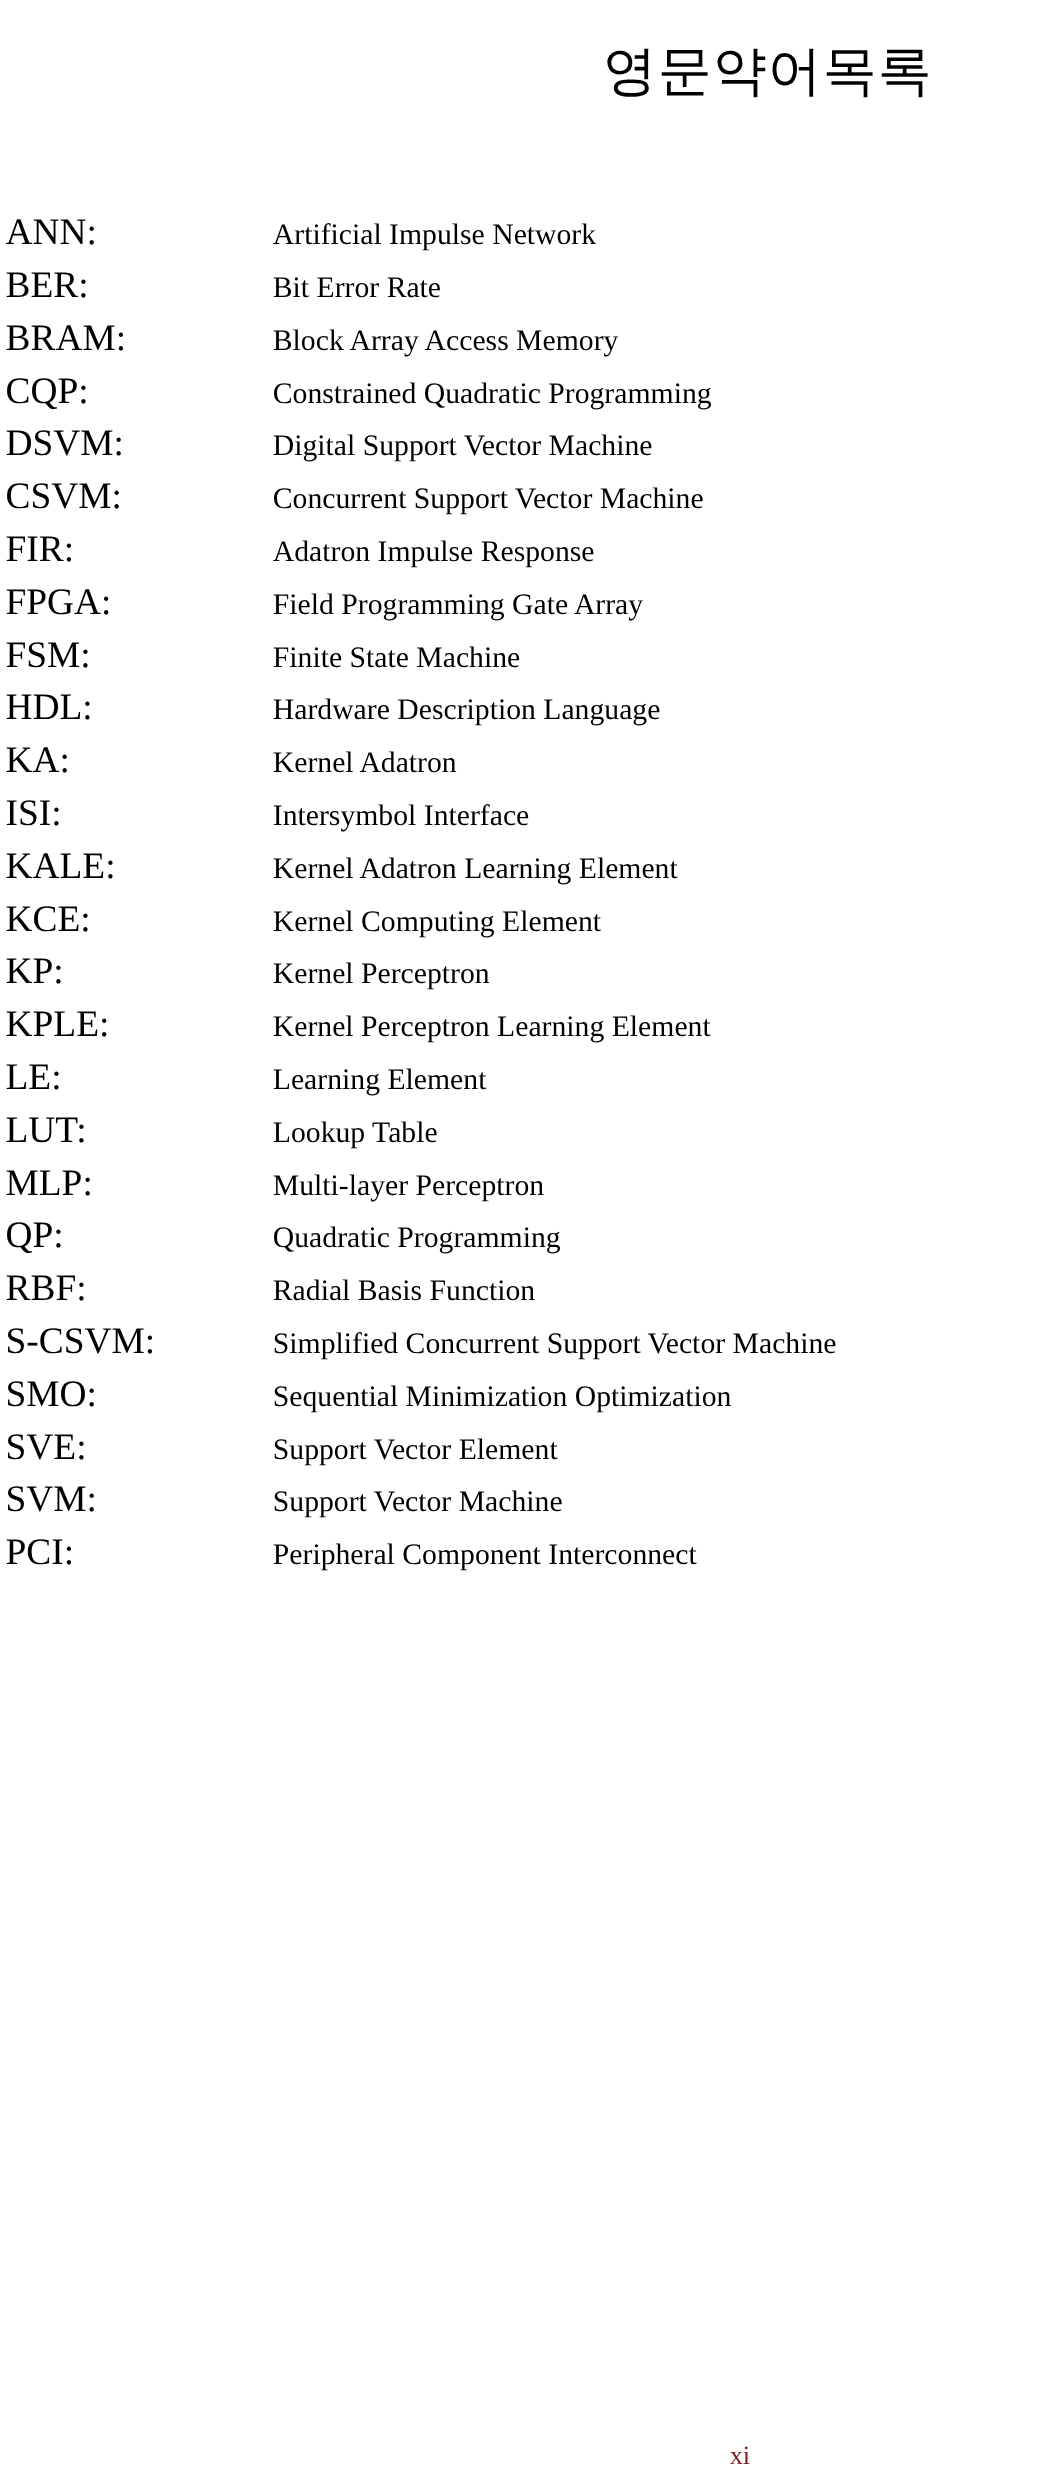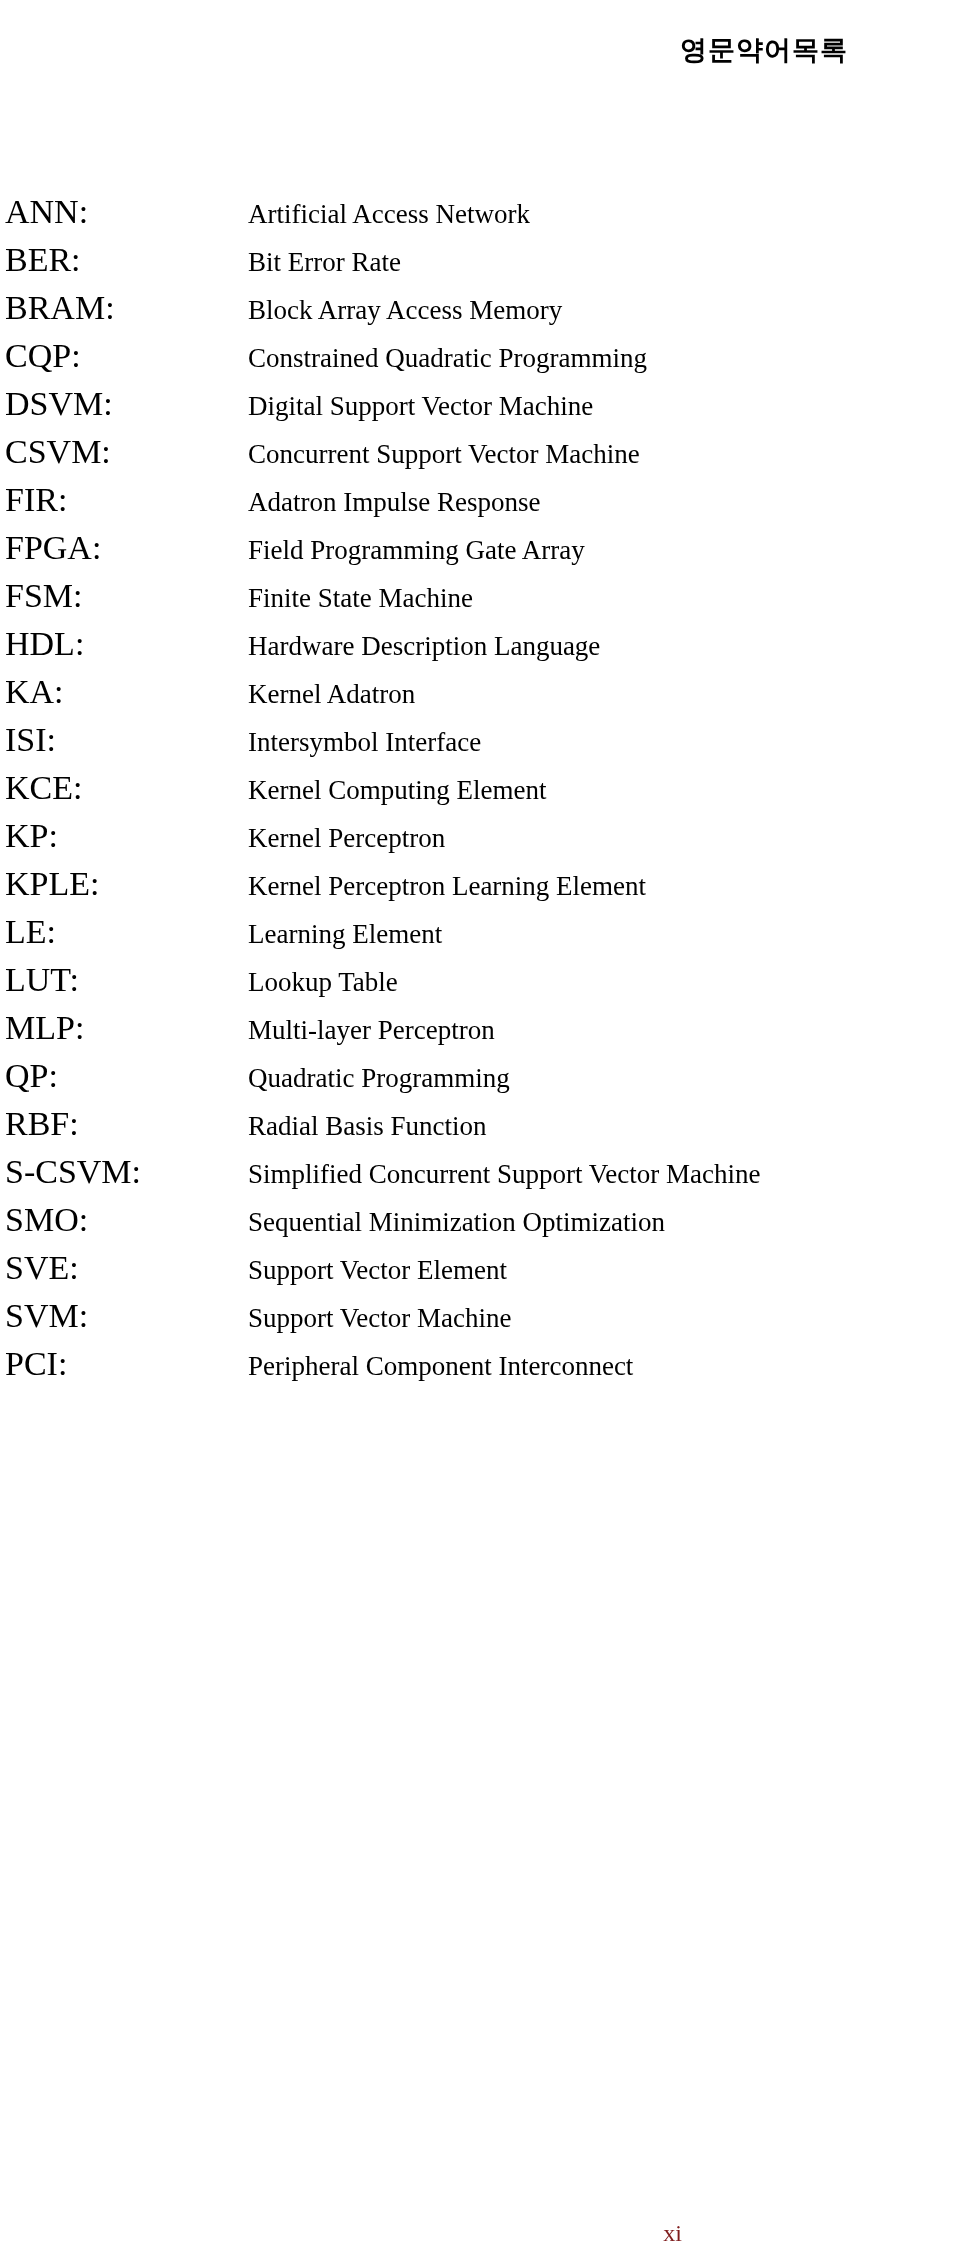--- a/index.html
+++ b/index.html
@@ -20,22 +20,22 @@
   }
 
   
   .page-title {
     position: absolute;
     left: 0;
     right: 112px;
     top: 6px;
     text-align: right;
     font-family: "DejaVu Sans", "Liberation Sans", sans-serif;
-    font-weight: 700;
-    font-size: 27px;
+    font-weight: 400;
+    font-size: 49px;
     line-height: 52px;
     letter-spacing: 1px;
     color: #000000;
     white-space: nowrap;
   }
 
   
   .abbrev-list {
     position: absolute;
     left: 0;
@@ -83,21 +83,21 @@
 </head>
 <body>
 
 <div class="page">
 
   <h1 class="page-title">영문약어목록</h1>
 
   <div class="abbrev-list">
       <div class="abbrev-row">
         <div class="abbrev-term">ANN:</div>
-        <div class="abbrev-def">Artificial Access Network</div>
+        <div class="abbrev-def">Artificial Impulse Network</div>
       </div>
       <div class="abbrev-row">
         <div class="abbrev-term">BER:</div>
         <div class="abbrev-def">Bit Error Rate</div>
       </div>
       <div class="abbrev-row">
         <div class="abbrev-term">BRAM:</div>
         <div class="abbrev-def">Block Array Access Memory</div>
       </div>
       <div class="abbrev-row">
@@ -130,20 +130,24 @@
       </div>
       <div class="abbrev-row">
         <div class="abbrev-term">KA:</div>
         <div class="abbrev-def">Kernel Adatron</div>
       </div>
       <div class="abbrev-row">
         <div class="abbrev-term">ISI:</div>
         <div class="abbrev-def">Intersymbol Interface</div>
       </div>
       <div class="abbrev-row">
+        <div class="abbrev-term">KALE:</div>
+        <div class="abbrev-def">Kernel Adatron Learning Element</div>
+      </div>
+      <div class="abbrev-row">
         <div class="abbrev-term">KCE:</div>
         <div class="abbrev-def">Kernel Computing Element</div>
       </div>
       <div class="abbrev-row">
         <div class="abbrev-term">KP:</div>
         <div class="abbrev-def">Kernel Perceptron</div>
       </div>
       <div class="abbrev-row">
         <div class="abbrev-term">KPLE:</div>
         <div class="abbrev-def">Kernel Perceptron Learning Element</div>

